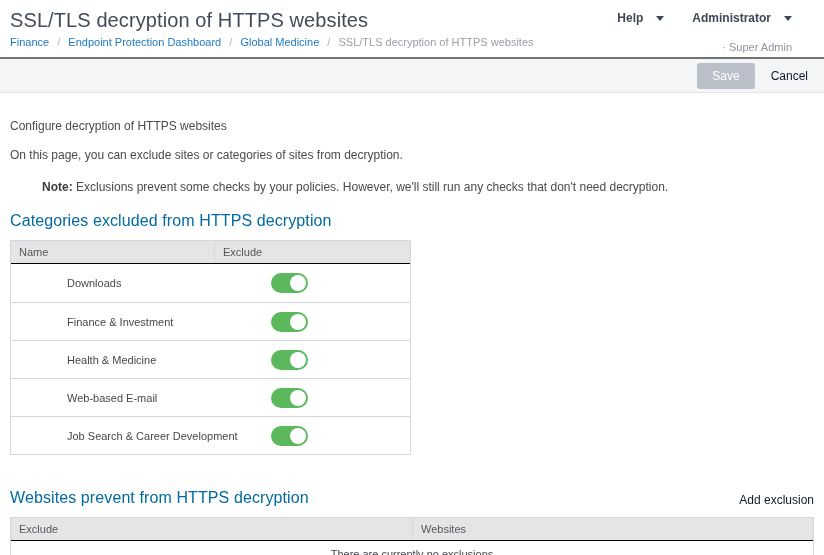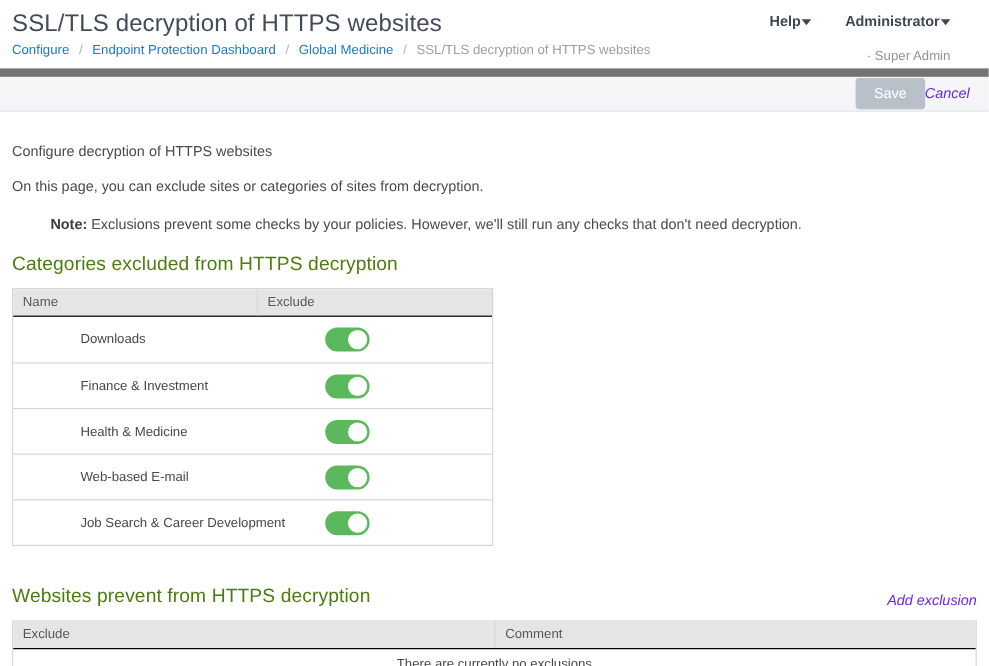--- a/index.html
+++ b/index.html
@@ -3,71 +3,71 @@
 <meta charset="utf-8">
 <style>
   * { margin: 0; padding: 0; box-sizing: border-box; }
   html, body { background: #fff; }
   body {
     width: 824px; height: 555px;
     font-family: "Liberation Sans", "DejaVu Sans", sans-serif;
     color: #4a4a4a; overflow: hidden;
   }
   a { text-decoration: none; cursor: pointer; }
-  .link { color: #6d28d9; font-style: italic; }
+  .link { color: #0f172a; }
 
   
   .header {
     height: 57px; padding: 8px 32px 0 10px;
     display: flex; justify-content: space-between; align-items: flex-start;
   }
   .page-title {
     font-size: 20px; line-height: 24px; font-weight: 400;
     color: #414b5a; letter-spacing: 0.1px;
   }
   .breadcrumb { margin-top: 4px; font-size: 11px; color: #9aa0a8; }
   .breadcrumb .crumb { color: #1d7ac5; }
   .breadcrumb .sep { color: #b0b4ba; margin: 0 5px; }
   .breadcrumb .current { color: #9aa0a8; }
 
   .header-right { display: flex; flex-direction: column; align-items: flex-end; padding-top: 3px; }
   .menus { display: flex; gap: 28px; align-items: center; }
   .menu-trigger {
     font-size: 12px; font-weight: 700; color: #3e4754; cursor: pointer;
-    display: inline-flex; align-items: center; gap: 1px;
+    display: inline-flex; align-items: center; gap: 13px;
   }
   .caret {
     width: 0; height: 0; display: inline-block;
     border-left: 4px solid transparent; border-right: 4px solid transparent;
     border-top: 5px solid #3e4754;
   }
   .sub-admin { font-size: 11px; color: #8d939c; margin-top: 16px; }
 
   
   .action-bar {
     height: 36px; background: #f4f5f7;
-    border-top: 7px solid #737373; border-bottom: 1px solid #e2e4e8;
+    border-top: 2px solid #737373; border-bottom: 1px solid #e2e4e8;
     display: flex; align-items: center; justify-content: flex-end;
-    padding-right: 16px; gap: 0;
+    padding-right: 16px; gap: 16px;
   }
   .save-btn {
     background: #b9c0c9; color: #fff; border: none; border-radius: 3px;
     font-size: 12px; font-family: inherit; padding: 6px 15px; cursor: pointer;
   }
   .cancel-link { font-size: 12px; }
 
   
   .content { padding: 0 10px; }
   .intro p { font-size: 12px; color: #4a4a4a; margin-bottom: 15px; }
   .intro { padding-top: 26px; }
   .intro .note { margin-top: 18px; }
   .intro b { color: #3c3c3c; padding-left: 32px; }
 
   .section-title {
-    font-size: 16px; font-weight: 400; color: #4d7c0f; letter-spacing: 0.1px;
+    font-size: 16px; font-weight: 400; color: #0369a1; letter-spacing: 0.1px;
   }
   .cat-section { margin-top: 18px; }
   .section-head-row {
     display: flex; justify-content: space-between; align-items: flex-end;
   }
   .add-link { font-size: 12px; }
 
   
   .tbl { border: 1px solid #d5d8db; margin-top: 10px; background: #fff; }
   .tbl-head { display: flex; background: #e5e5e5; border-bottom: 1px solid #000000; }
@@ -108,21 +108,21 @@
     font-size: 11px; color: #45484c;
   }
 </style>
 </head>
 <body>
 
 <div class="header">
   <div>
     <div class="page-title">SSL/TLS decryption of HTTPS websites</div>
     <div class="breadcrumb">
-      <a class="crumb">Configure</a>
+      <a class="crumb">Finance</a>
       <span class="sep">/</span>
       <a class="crumb">Endpoint Protection Dashboard</a>
       <span class="sep">/</span>
       <a class="crumb">Global Medicine</a>
       <span class="sep">/</span>
       <span class="current">SSL/TLS decryption of HTTPS websites</span>
     </div>
   </div>
   <div class="header-right">
     <div class="menus">
@@ -199,19 +199,19 @@
   </div>
 
   <div class="web-section">
     <div class="section-head-row">
       <div class="section-title">Websites prevent from HTTPS decryption</div>
       <a class="link add-link">Add exclusion</a>
     </div>
     <div class="tbl web-table">
       <div class="tbl-head">
         <div class="cell">Exclude</div>
-        <div class="cell">Comment</div>
+        <div class="cell">Websites</div>
       </div>
       <div class="empty-row">There are currently no exclusions</div>
     </div>
   </div>
 
 </div>
 
 </body></html>

